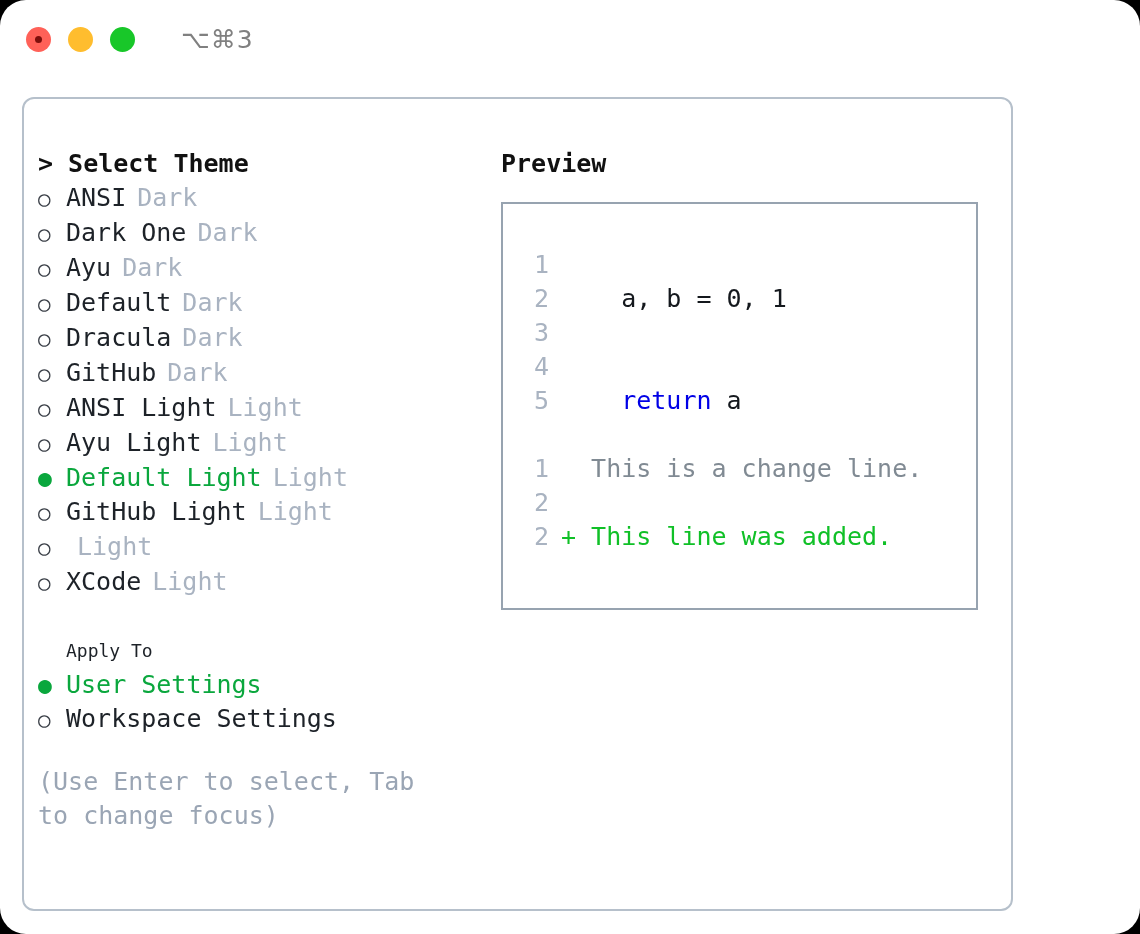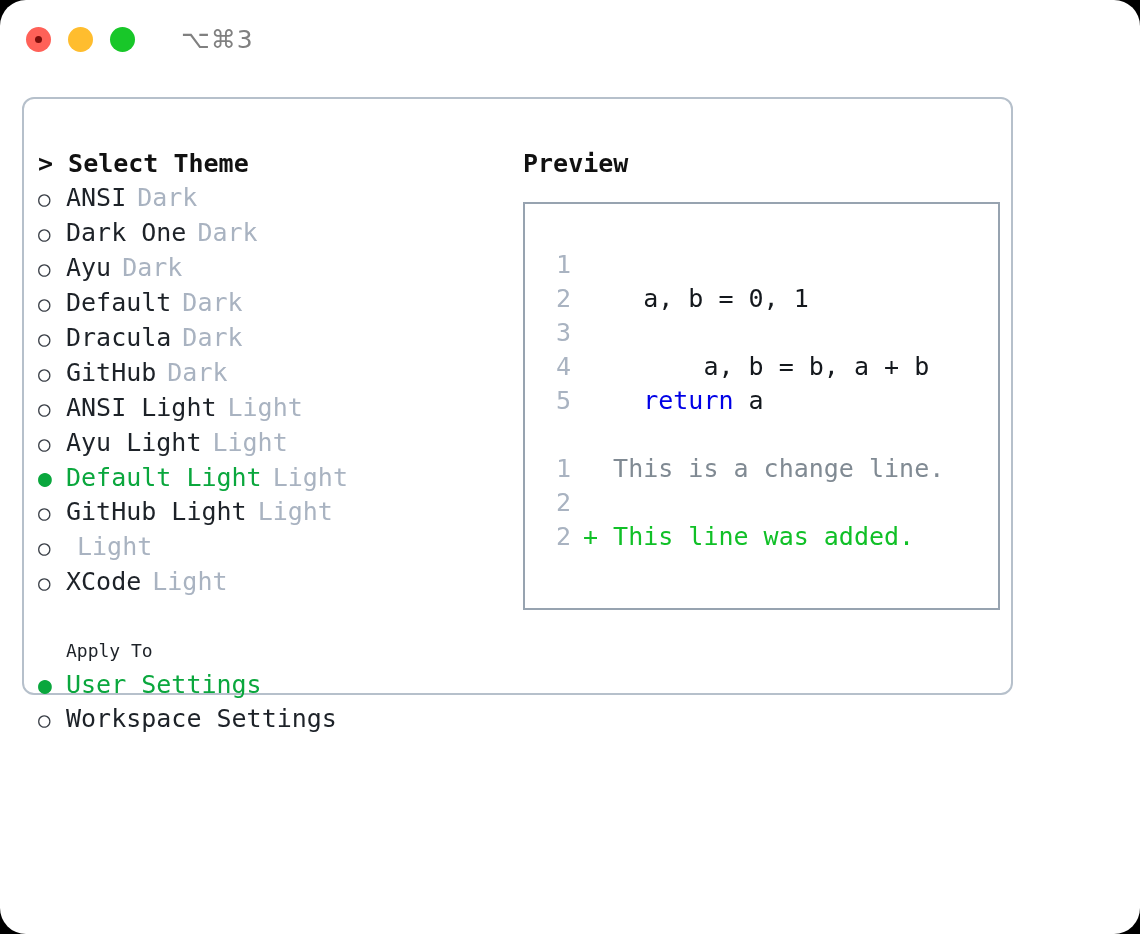--- a/index.html
+++ b/index.html
@@ -39,21 +39,21 @@
     color: #808080;
     letter-spacing: 1px;
     font-family: "DejaVu Sans", sans-serif;
     white-space: pre;
   }
 
   
   #panel {
     position: absolute;
     left: 22px; top: 97px;
-    width: 991px; height: 598px;
+    width: 991px; height: 814px;
     border: 2px solid #b6c0cb;
     border-radius: 12px;
     background: #ffffff;
   }
 
   
   #theme-column {
     position: absolute;
     left: 14px; top: 48px;
     width: 460px;
@@ -96,21 +96,21 @@
     margin-top: 28px;
     font-size: 25px;
     line-height: 34px;
     color: #9aa5b4;
     width: 415px;
   }
 
   
   #preview-column {
     position: absolute;
-    left: 499px; top: 48px;
+    left: 477px; top: 48px;
     width: 500px;
   }
   #preview-title {
     font-size: 25px;
     font-weight: bold;
     color: #111111;
     line-height: 34px;
     white-space: pre;
   }
   #preview-box {
@@ -175,30 +175,31 @@
         </div>
 
       <div class="spacer-row"></div>
 
       <div class="apply-title">Apply To</div>
       <div id="apply-list">
           <div class="opt-row"><span class="bullet on">●</span><span class="opt-label sel">User Settings</span></div>
           <div class="opt-row"><span class="bullet">○</span><span class="opt-label">Workspace Settings</span></div>
         </div>
 
+      <div class="hint">(Use Enter to select, Tab to change focus)</div>
     </div>
 
     <div id="preview-column">
       <div id="preview-title">Preview</div>
       <div id="preview-box">
         <div id="code-block">
             <div class="code-line"><span class="lineno">1</span></div>
             <div class="code-line"><span class="lineno">2</span><span class="codetext"><span class="plain">    a, b = 0, 1</span></span></div>
             <div class="code-line"><span class="lineno">3</span></div>
-            <div class="code-line"><span class="lineno">4</span><span class="codetext"><span class="plain">        a, b = b, a + b</span></span></div>
+            <div class="code-line"><span class="lineno">4</span></div>
             <div class="code-line"><span class="lineno">5</span><span class="codetext"><span class="plain">    </span><span class="kw">return</span><span class="plain"> a</span></span></div>
           </div>
         <div class="blank-line"></div>
         <div id="diff-block">
             <div class="code-line"><span class="lineno">1</span><span class="codetext"><span class="ctx">  This is a change line.</span></span></div>
             <div class="code-line"><span class="lineno">2</span></div>
             <div class="code-line"><span class="lineno">2</span><span class="codetext"><span class="add">+ This line was added.</span></span></div>
           </div>
       </div>
     </div>

